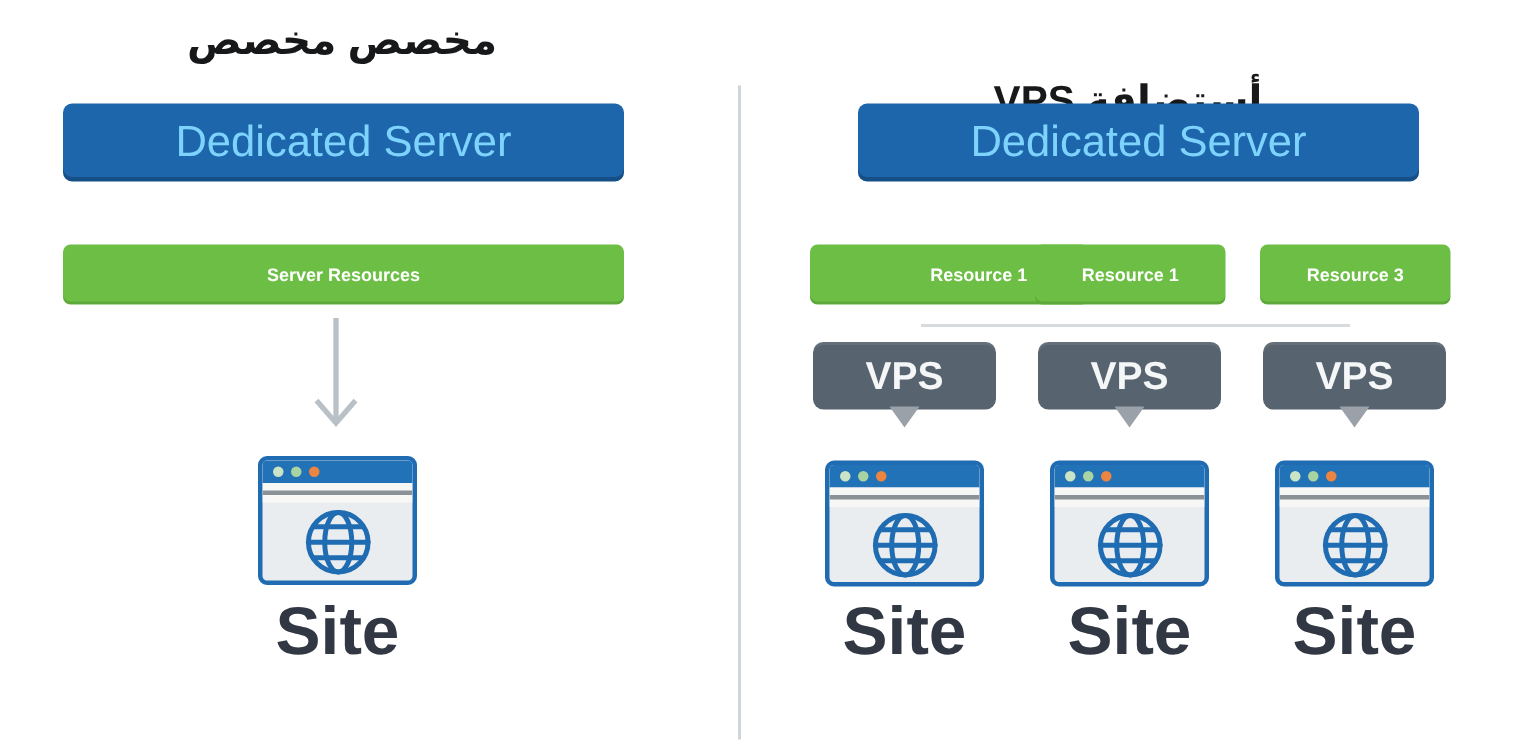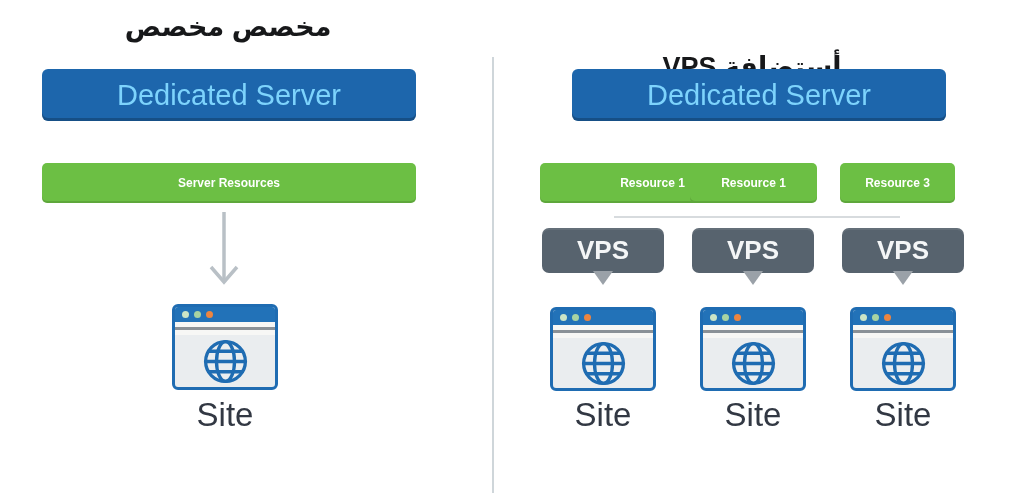--- a/index.html
+++ b/index.html
@@ -51,21 +51,21 @@
   .dot.g1{background:#cbe4c6;}
   .dot.g2{background:#a8d3a2;}
   .dot.o{background:#ed8540;}
   .b-strip{height:13px;background:#f7f7f5;position:relative;}
   .b-line{position:absolute;top:5px;left:0;right:0;height:3px;background:#8a9197;}
   .b-body{display:flex;align-items:center;justify-content:center;height:calc(100% - 28px);}
   .globe{width:47px;height:47px;display:block;}
   .globe *{fill:none;stroke:#1f6cb2;stroke-width:3.4;stroke-linecap:round;}
 
   .site-label{
-    font-size:33px;font-weight:400;color:#323843;transform:translateX(-50%);
+    font-size:45px;font-weight:700;color:#323843;transform:translateX(-50%);
     line-height:1;z-index:2;white-space:nowrap;
   }
   .arrow-svg{z-index:2;}
 </style>
 </head>
 <body>
 
 <div class="canvas">
 
   <div class="abs divider"></div>
@@ -155,21 +155,21 @@
           <circle cx="24" cy="24" r="20.3"></circle>
           <ellipse cx="24" cy="24" rx="9.2" ry="20.3"></ellipse>
           <line x1="3.7" y1="24" x2="44.3" y2="24"></line>
           <line x1="7" y1="13.5" x2="41" y2="13.5"></line>
           <line x1="7" y1="34.5" x2="41" y2="34.5"></line>
         </svg>
       </div>
     </div>
     <div class="abs site-label" style="left:753px;top:398px;">Site</div>
 
-    <div class="abs green-box" style="left:840px;top:163px;width:115px;height:40px;">Resource 3</div>
+    <div class="abs green-box" style="left:840px;top:163px;width:127px;height:40px;">Resource 3</div>
     <div class="abs vps-box" style="left:842px;top:228px;width:122px;height:45px;">VPS</div>
     <div class="abs tail" style="left:893px;top:271px;"></div>
     <div class="abs browser" style="left:850px;top:307px;width:106px;height:84px;">
       <div class="b-top">
         <span class="dot g1"></span>
         <span class="dot g2"></span>
         <span class="dot o"></span>
       </div>
       <div class="b-strip">
           <div class="b-line"></div>

